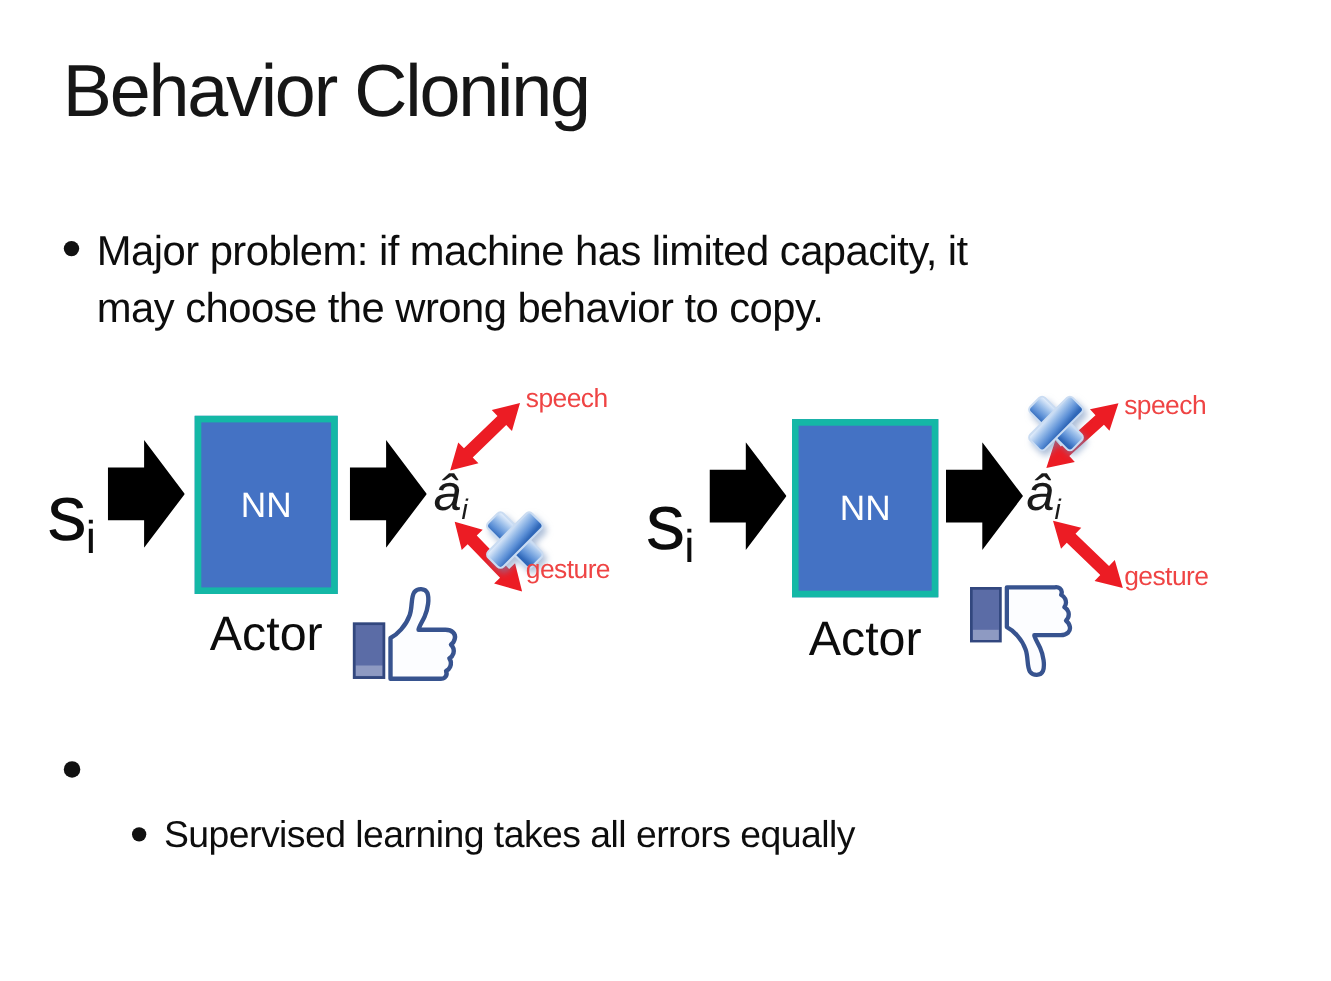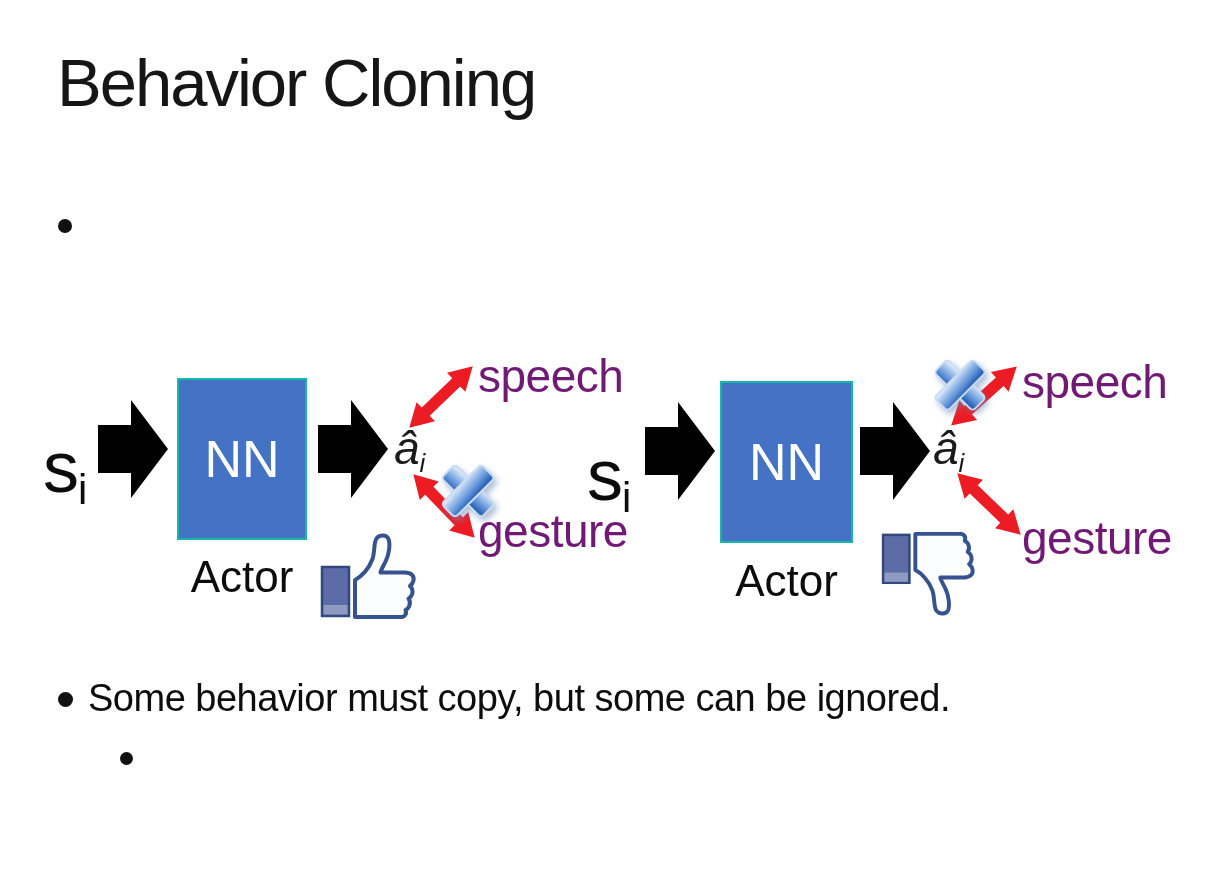--- a/index.html
+++ b/index.html
@@ -25,57 +25,61 @@
   .si{font-size:72px;letter-spacing:-1px;color:#0c0c0c;}
   .si sub{font-size:0.58em;vertical-align:-0.28em;}
   .si-left{left:43px;top:426px;}
   .si-right{left:587px;top:434px;}
   .flow{width:70px;height:98px;}
   .flow1-left{left:98px;top:400px;}
   .flow2-left{left:318px;top:400px;}
   .flow1-right{left:645px;top:402px;}
   .flow2-right{left:860px;top:402px;}
   .nnbox{
-    background:#4472C4;border:2px solid #14b8a6;box-sizing:border-box;
+    background:#4472C4;border:6px solid #14b8a6;box-sizing:border-box;
     display:flex;align-items:center;justify-content:center;
-    color:#ffffff;font-size:52px;
+    color:#ffffff;font-size:32px;
   }
   .nn-left{left:177px;top:378px;width:130px;height:162px;}
   .nn-right{left:720px;top:381px;width:133px;height:162px;}
   .actor{font-size:44px;text-align:center;color:#0c0c0c;}
   .actor-left{left:177px;top:552px;width:130px;}
   .actor-right{left:720px;top:556px;width:133px;}
   .ahat{font-family:Liberation Sans, sans-serif;font-style:italic;font-size:46px;color:#1a1a1a;}
   .ahat sub{font-size:0.56em;vertical-align:-0.3em;}
   .ahat-left{left:394px;top:421px;}
   .ahat-right{left:933px;top:421px;}
   .redarrow{width:90px;height:30px;}
   .speecharrow-left{left:396px;top:382px;transform:rotate(-44deg);}
   .gesturearrow-left{left:399px;top:491px;transform:rotate(46deg);}
   .speecharrow-right{left:939px;top:381px;transform:rotate(-42deg);}
   .gesturearrow-right{left:944px;top:489px;transform:rotate(44deg);}
-  .linklabel{font-size:46px;letter-spacing:-0.5px;color:#701a75;white-space:nowrap;}
+  .linklabel{font-size:24px;letter-spacing:-0.5px;color:#ef4444;white-space:nowrap;}
   .speech-left{left:478px;top:349px;}
   .gesture-left{left:478px;top:504px;}
   .speech-right{left:1022px;top:355px;}
   .gesture-right{left:1022px;top:511px;}
   .cross{filter:drop-shadow(3px 4px 3px rgba(110,140,185,0.55));}
   .cross-left{left:435px;top:458px;width:66px;height:66px;}
   .cross-right{left:928px;top:353px;width:64px;height:64px;}
   .thumb-up{left:320px;top:530px;width:100px;height:92px;}
   .thumb-down{left:881px;top:529px;width:98px;height:90px;}
 </style>
 </head>
 <body>
 
 <div class="slide">
 
   <div class="abs title">Behavior Cloning</div>
 
   <span class="abs dot dot-b1"></span>
+  <div class="abs bodytext b1">
+    <div>Major problem: if machine has limited capacity, it</div>
+    <div>may choose the wrong behavior to copy.</div>
+  </div>
 
   <div class="layer">
     <span class="abs si si-left"><span>s</span><sub>i</sub></span>
 
     <svg class="abs flow flow1-left" viewBox="0 0 70 98">
       <polygon points="0,25 33,25 33,0 70,49 33,98 33,73 0,73" fill="#000"></polygon>
     </svg>
 
     <div class="abs nnbox nn-left">
       <span>NN</span>
@@ -162,17 +166,17 @@
     <svg class="abs thumb-down" viewBox="0 0 100 92">
       <rect x="2" y="6" width="27" height="49" fill="#5B6CA6" stroke="#32477E" stroke-width="2.5"></rect>
       <rect x="3.5" y="44.5" width="24" height="9.5" fill="#8E9AC2"></rect>
       <g transform="translate(0,92) scale(1,-1)">
         <path d="M35,87 L35,50 C41,47 49,39 52.5,29 C55,22 53.5,13 56.5,8.5 C59.5,4.5 66.5,4.5 68.5,9 C70.5,14 69,24 66,30.5 C63.5,36 60.5,40.5 60.5,42.5 L85,42.5 C91,42.5 94.5,46 93.5,50.5 C92.8,54 90,56 90,56 C92,58 93,61 92.2,64 C91.4,66.8 88.5,68.6 88.5,68.6 C90,70.6 90.3,73.6 89.2,76.2 C88.2,78.6 85.5,80 85.5,80 C86.3,82 86,84.6 84.3,86 C82.6,87.4 79.5,87 79.5,87 Z" fill="#FCFDFF" stroke="#37538F" stroke-width="4" stroke-linejoin="round"></path>
       </g>
     </svg>
   </div>
 
   <span class="abs dot dot-b2"></span>
-  <div class="abs bodytext b2">Some behavior must copy, but some can be ignored.</div>
 
   <span class="abs dot dot-sub"></span>
+  <div class="abs bsub">Supervised learning takes all errors equally</div>
 
 </div>
 
 </body></html>

